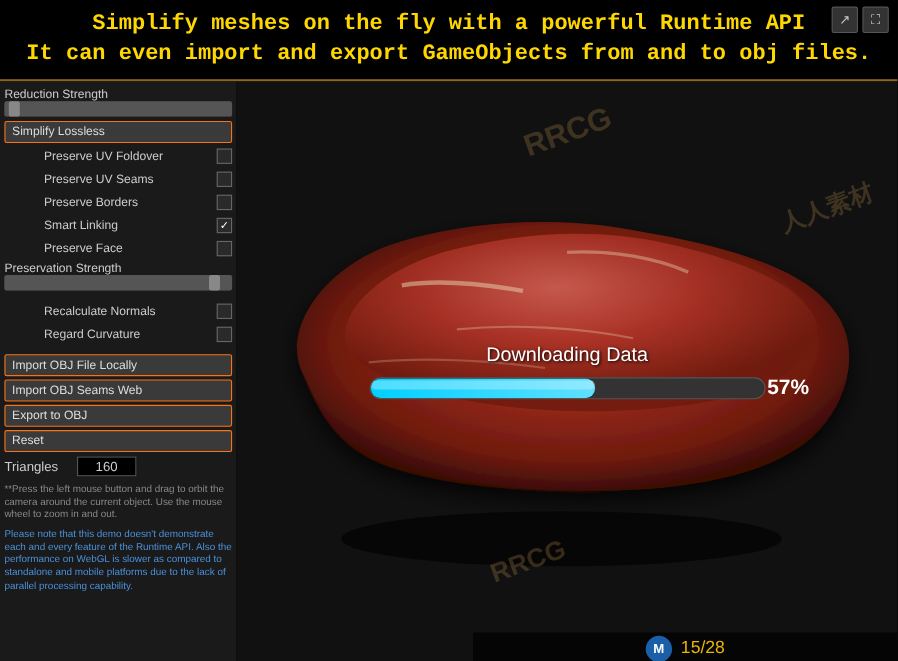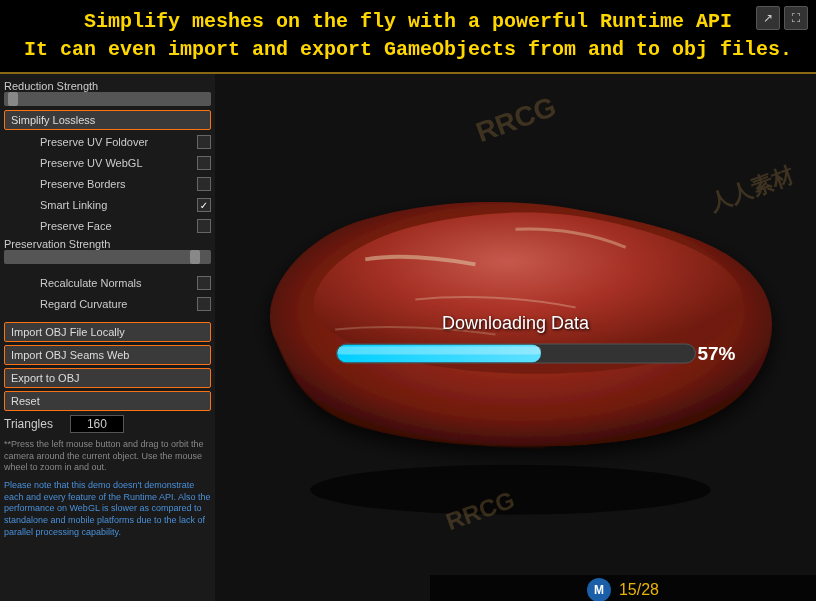--- a/index.html
+++ b/index.html
@@ -331,21 +331,21 @@
       </div>
     </div>
 
     <button class="btn">Simplify Lossless</button>
 
     <div class="control-row">
       <span class="control-label">Preserve UV Foldover</span>
       <div class="checkbox-box"></div>
     </div>
     <div class="control-row">
-      <span class="control-label">Preserve UV WebGL</span>
+      <span class="control-label">Preserve UV Seams</span>
       <div class="checkbox-box"></div>
     </div>
     <div class="control-row">
       <span class="control-label">Preserve Borders</span>
       <div class="checkbox-box"></div>
     </div>
     <div class="control-row">
       <span class="control-label">Smart Linking</span>
       <div class="checkbox-box checked"></div>
     </div>

